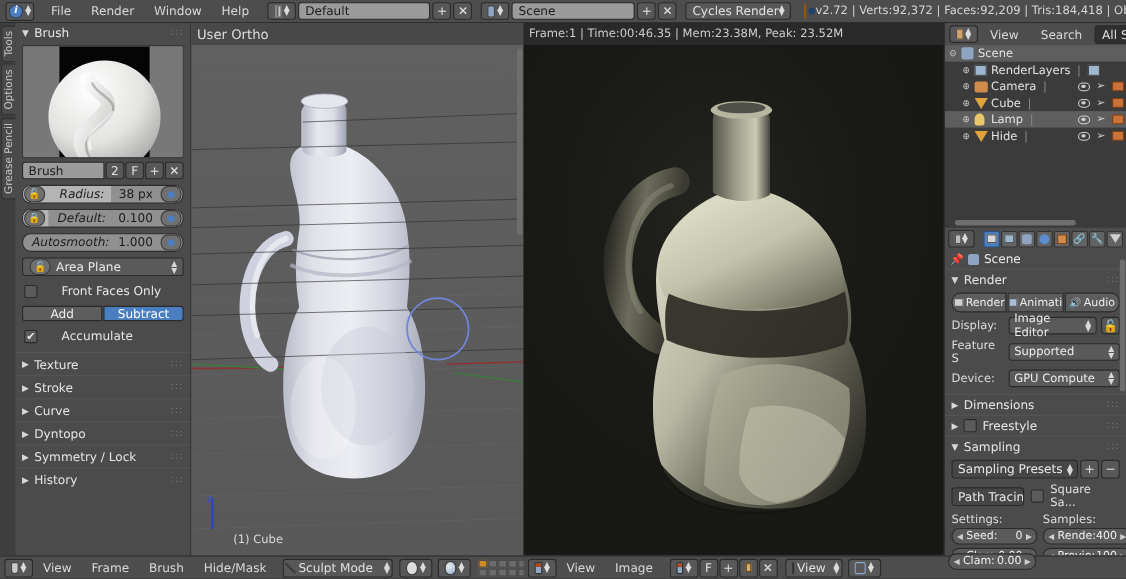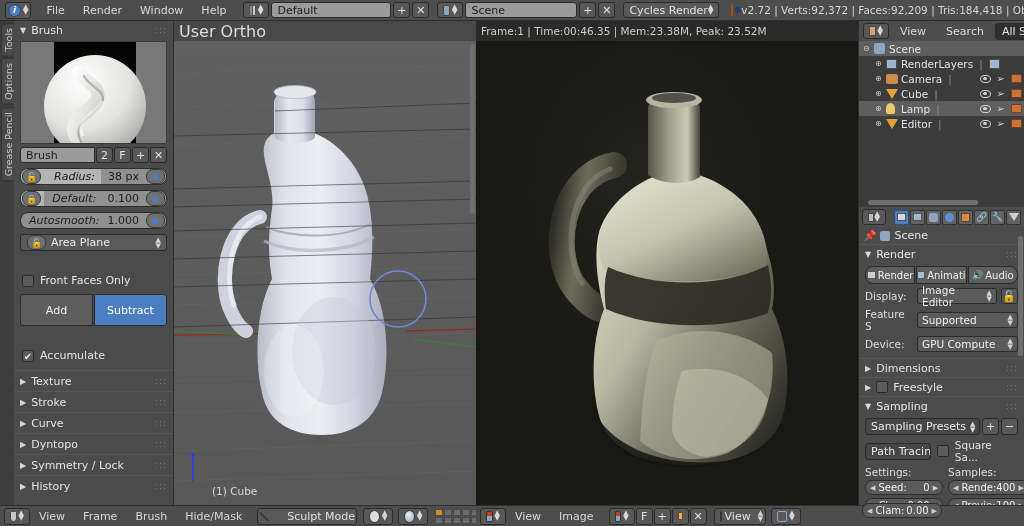--- a/index.html
+++ b/index.html
@@ -104,48 +104,48 @@
   .unitbtn {
     position:relative; z-index:2; width:19px; height:15px; margin-right:1px; border-radius:7px;
     background:#707070; border:1px solid #3b3b3b; display:flex; align-items:center;
     justify-content:center; font-size:8px; color:#4a7ec0;
   }
   .dropdown {
     height:17px; border-radius:3px; background:#5a5a5a; border:1px solid #2b2b2b;
     display:flex; align-items:center; padding:0 5px; font-size:11px; color:#eaeaea;
     margin-top:5px;
   }
-  .checkrow { display:flex; align-items:flex-end; gap:6px; margin-top:23px; padding-left:2px; }
+  .checkrow { display:flex; align-items:flex-end; gap:22px; margin-top:7px; padding-left:2px; }
   .checkbox {
     width:12px; height:12px; border-radius:2px; background:#5b5b5b; border:1px solid #2b2b2b;
     display:flex; align-items:center; justify-content:center; font-size:10px; color:#e9e9e9;
   }
   .pair { display:flex; margin-top:7px; gap:1px; }
   .pair > div {
-    flex:1; height:32px; display:flex; align-items:center; justify-content:center;
+    flex:1; height:14px; display:flex; align-items:center; justify-content:center;
     font-size:11px; background:#5d5d5d; color:#eee; border:1px solid #2b2b2b;
   }
   .pair > div:first-child { border-radius:3px 0 0 3px; }
   .pair > div:last-child { border-radius:0 3px 3px 0; }
   .pair .active { background:#4a7ec0; color:#fff; }
   .sub-panel {
     height:21px; display:flex; align-items:center; padding:0 6px; font-size:11px;
     color:#e4e4e4; border-top:1px solid #565656;
   }
 
   
   .viewport {
     position:absolute; left:174px; top:21px; width:302px; height:484px;
     background:#5d5d5d; overflow:hidden;
   }
   .vp-header {
     position:absolute; left:0; top:0; width:100%; height:20px; background:#484848;
     display:flex; align-items:center; padding-left:5px;
   }
-  .vp-text { font-size:16px; color:#ddd; }
+  .vp-text { font-size:12px; color:#ddd; }
   .vp-canvas { position:absolute; left:0; top:20px; width:100%; height:464px;
     background:linear-gradient(#606060,#585858); }
   .obj-label { position:absolute; left:38px; bottom:8px; font-size:10.5px; color:#d8d8d8; }
   .axis-gizmo { position:absolute; left:14px; bottom:22px; width:16px; height:40px; }
 
   
   .imgeditor {
     position:absolute; left:476px; top:21px; width:382px; height:484px;
     background:#1d1d1d; overflow:hidden;
   }
@@ -639,21 +639,21 @@
             <span class="cursor-ic">➢</span>
             <span class="cam-ic"></span>
           </span>
         </div>
         <div class="ol-row">
           <span style="width:16px;display:inline-block;"></span>
           <span style="width:11px;font-size:8px;color:#cfcfcf;">⊕</span>
           <span style="width:15px;display:flex;align-items:center;">
             <span style="display:inline-block;width:0;height:0;border-left:6px solid transparent;border-right:6px solid transparent;border-top:10px solid #e0a33c;"></span>
           </span>
-          <span>Editor</span>
+          <span>Hide</span>
           <span style="margin-left:6px;color:#8a8a8a;">|</span>
           <span class="ol-icons">
             <span class="eye"></span>
             <span class="cursor-ic">➢</span>
             <span class="cam-ic"></span>
           </span>
         </div>
       </div>
   </div>
 
@@ -823,21 +823,21 @@
 
   <div class="bottom-left">
     <div class="btn" style="width:26px;height:17px;">
       <span style="display:inline-block;width:10px;height:11px;background:#c9c9c9;border:1px solid #444;border-radius:2px 2px 5px 5px;"></span>
       <span class="arrows" style="margin-left:2px;">▲<br>▼</span>
     </div>
     <span class="menu-label">View</span>
     <span class="menu-label">Frame</span>
     <span class="menu-label">Brush</span>
     <span class="menu-label">Hide/Mask</span>
-    <div class="btn" style="width:100px;height:17px;margin-left:6px;justify-content:flex-start;gap:22px;">
+    <div class="btn" style="width:100px;height:17px;margin-left:6px;justify-content:flex-start;gap:6px;">
       <span class="brushic"></span>
       <span>Sculpt Mode</span>
       <span class="spin-arrows">▲<br>▼</span>
     </div>
     <div class="btn" style="width:30px;height:17px;margin-left:6px;gap:2px;">
       <span class="ball"></span>
       <span class="arrows">▲<br>▼</span>
     </div>
     <div class="btn" style="width:30px;height:17px;margin-left:5px;gap:2px;">
       <span class="tri-ball"></span>

